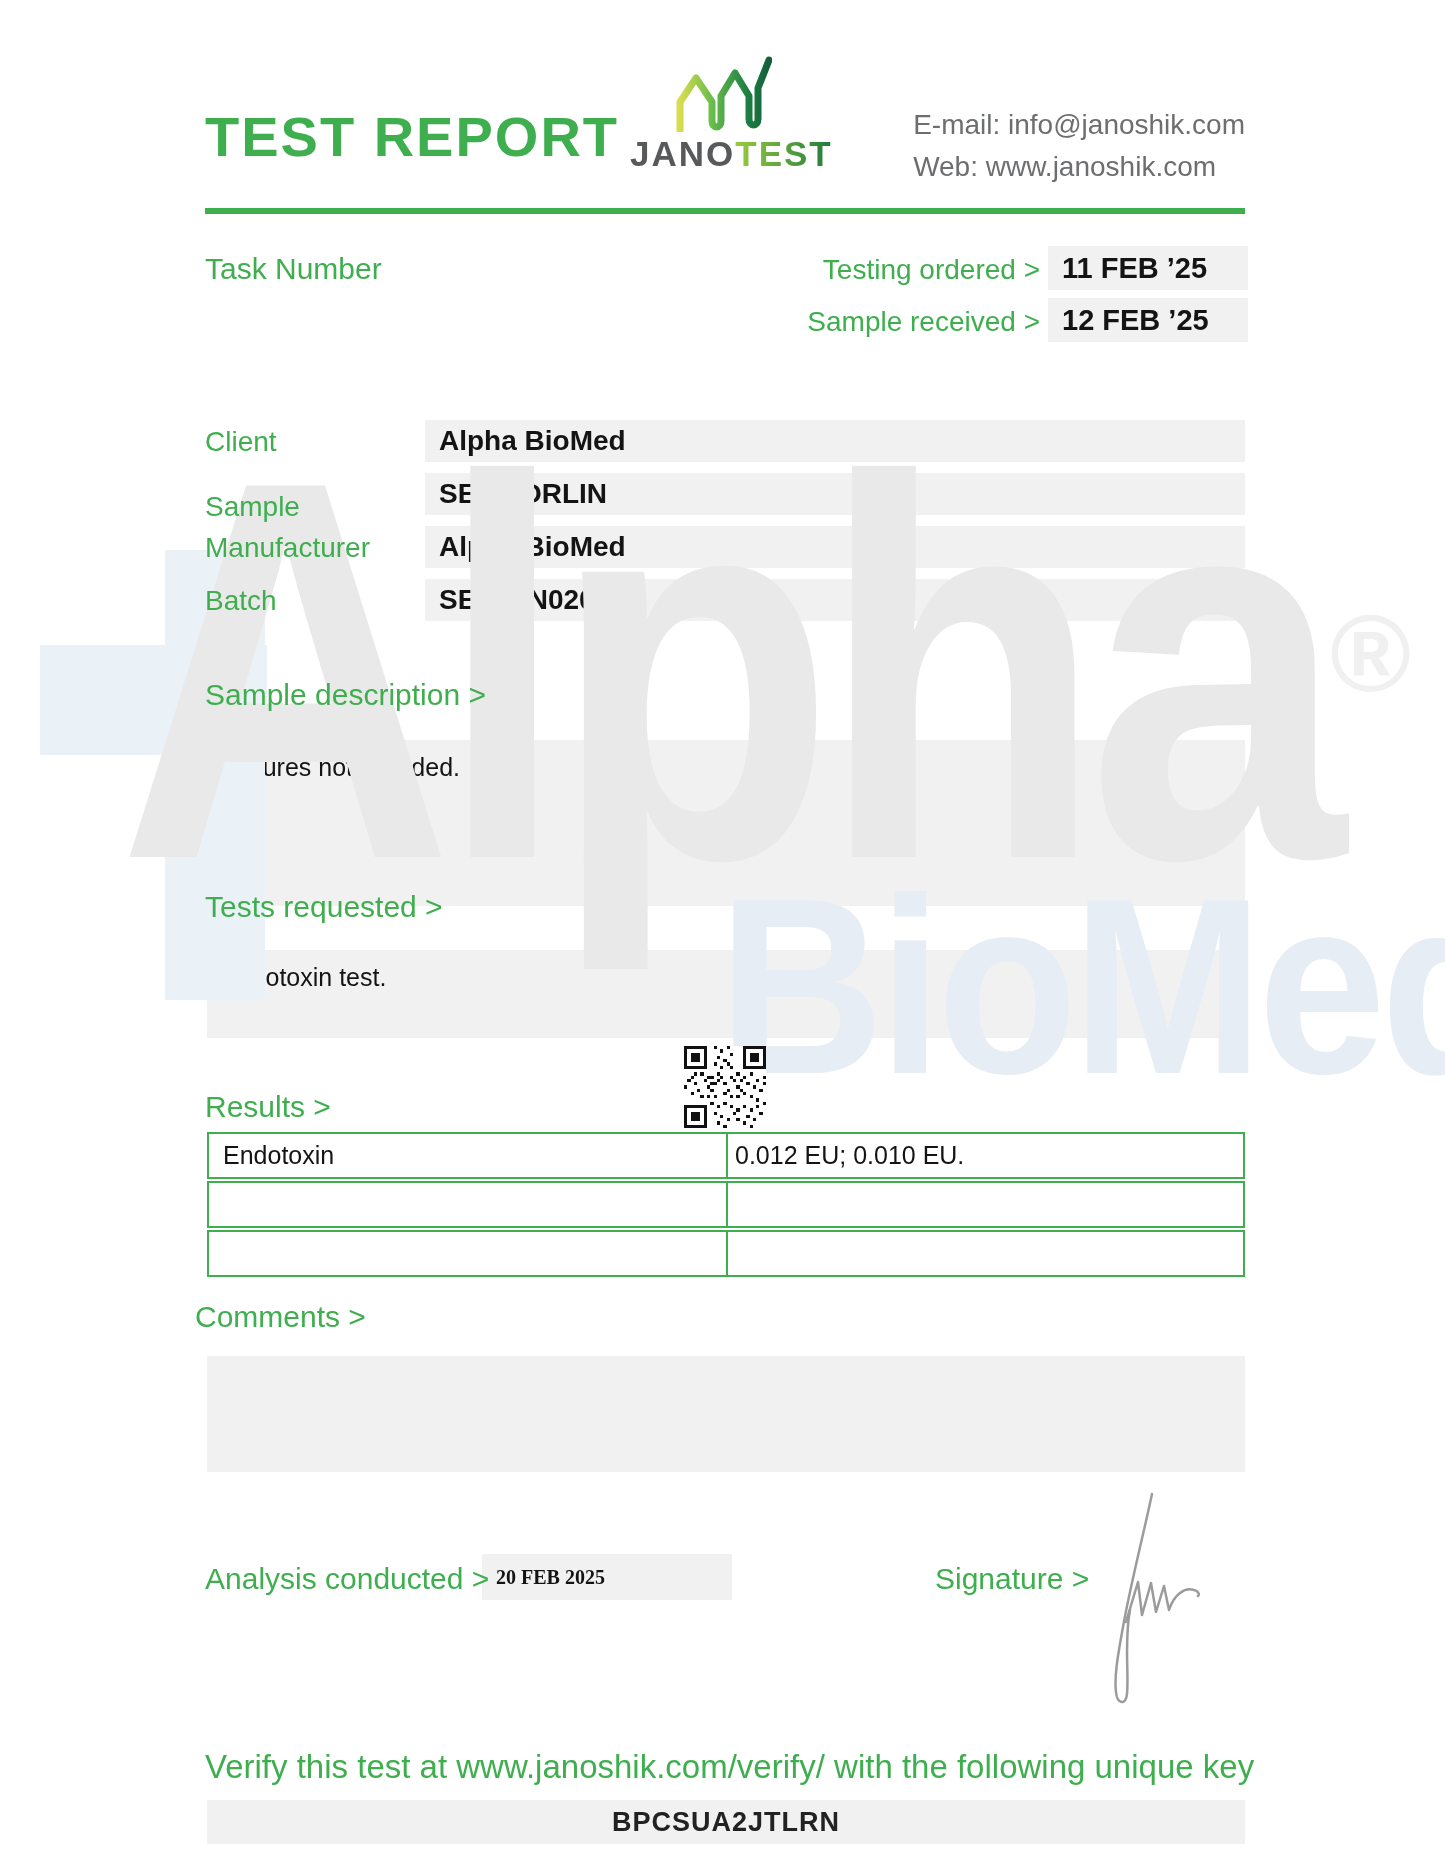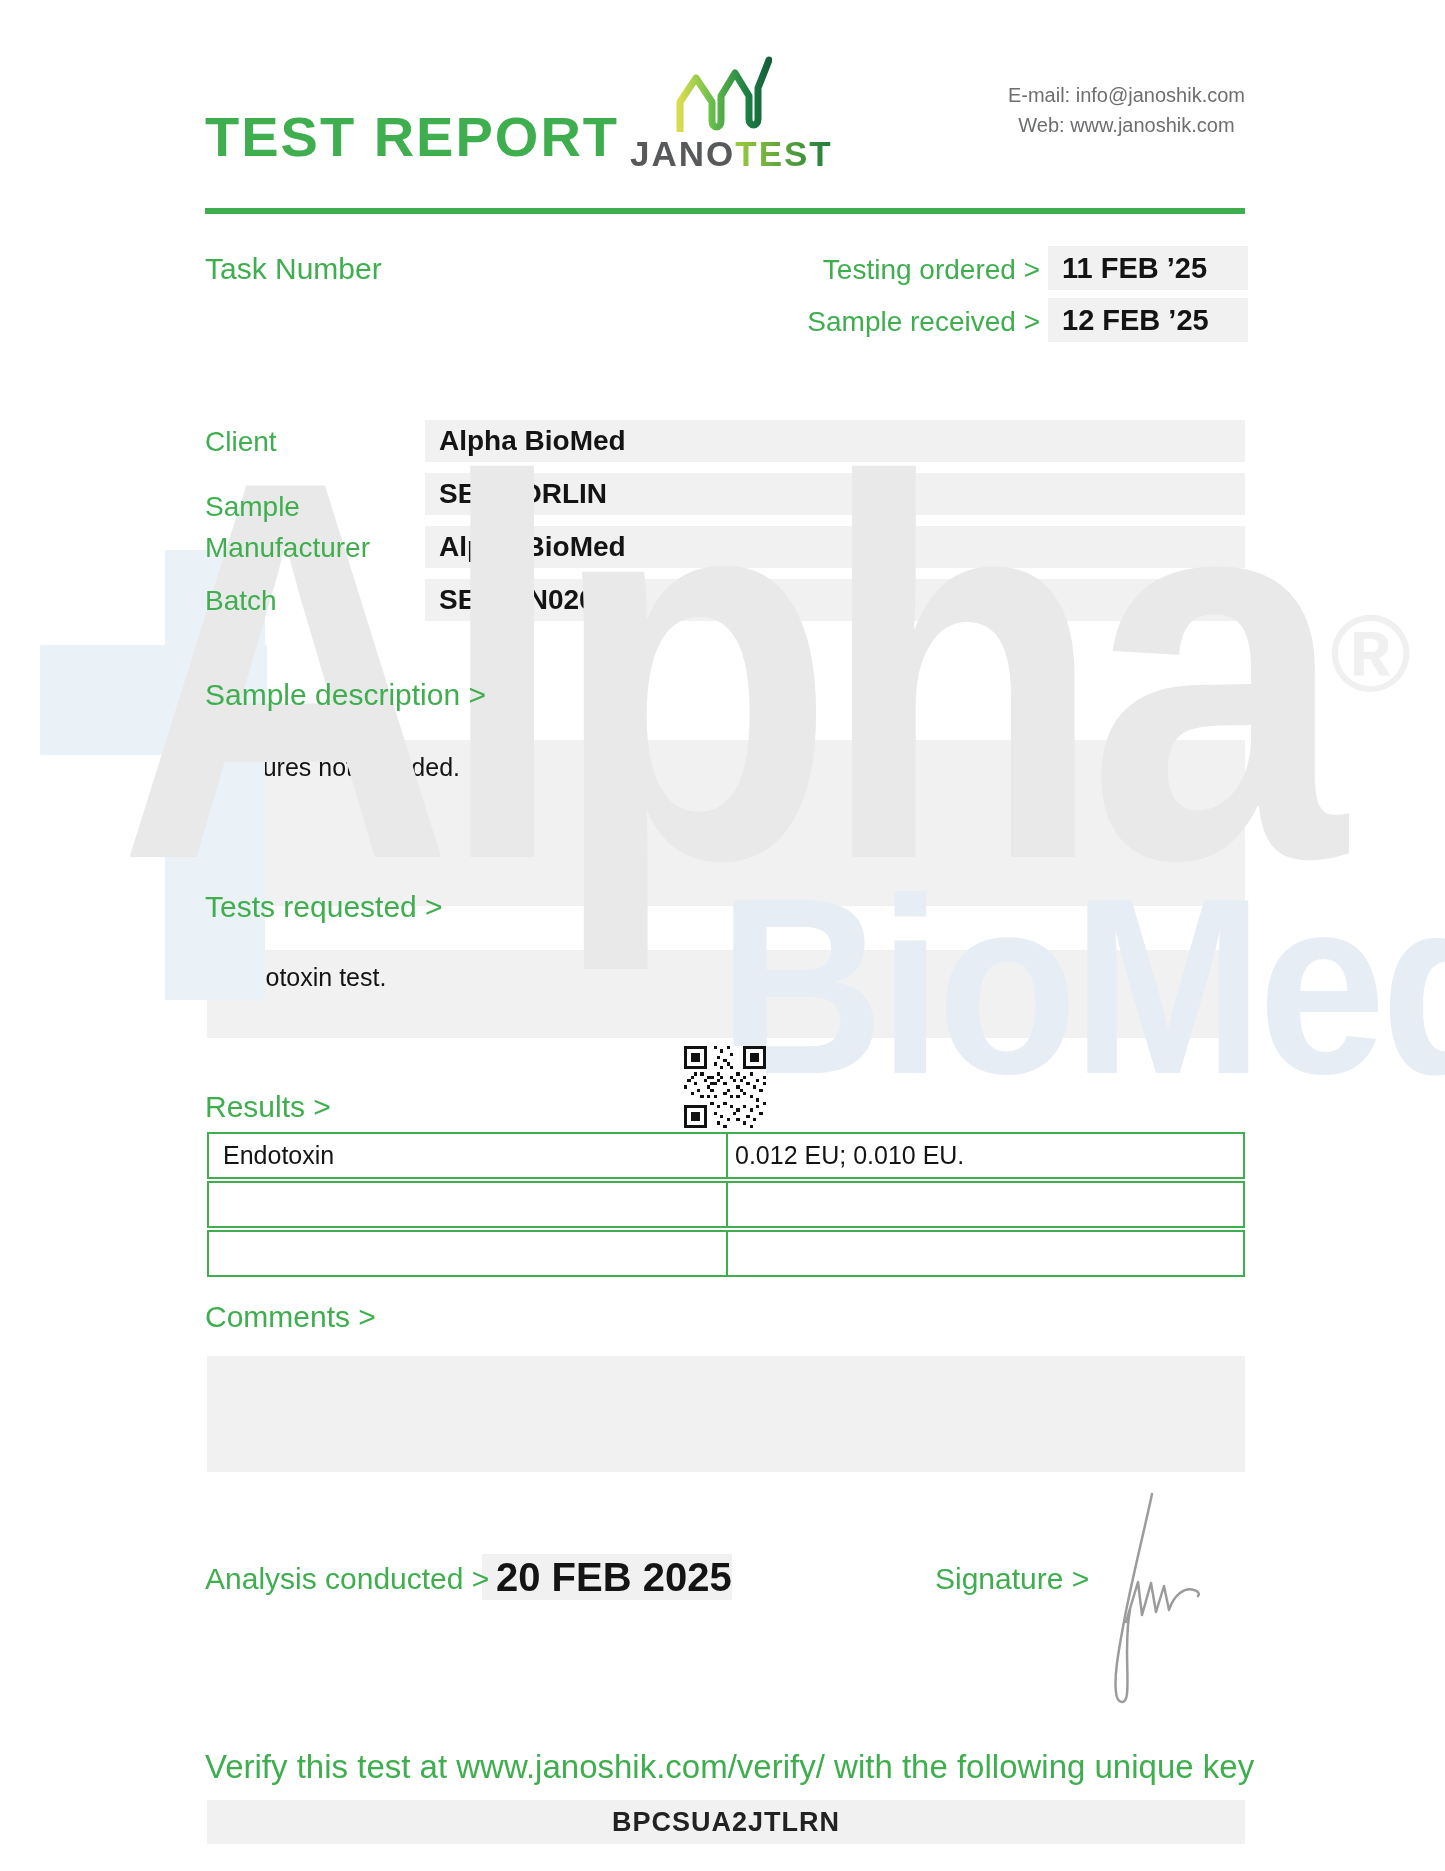--- a/index.html
+++ b/index.html
@@ -49,22 +49,22 @@
   }
   .logo-text{
     left:630px;top:134px;font-size:35px;font-weight:bold;letter-spacing:2px;white-space:nowrap;
   }
   .logo-jano{color:#58595b;}
   .logo-shik{
     background:linear-gradient(90deg,#9acb3e,#1d7b3b);
     -webkit-background-clip:text;background-clip:text;color:transparent;
   }
   .contact{
-    right:200px;top:80px;text-align:center;
-    font-size:20px;color:var(--label-gray);line-height:1.5;white-space:nowrap;
+    right:200px;top:104px;text-align:left;
+    font-size:28px;color:var(--label-gray);line-height:1.5;white-space:nowrap;
   }
   .rule{left:205px;top:208px;width:1040px;height:6px;background:var(--green);}
   
   .glabel{color:var(--green);font-size:30px;white-space:nowrap;}
   .glabel-sm{color:var(--green);font-size:28px;white-space:nowrap;}
   .vbox{
     background:var(--gray-box);
     font-size:29px;font-weight:600;color:var(--ink);
     display:flex;align-items:center;padding:0 14px;box-sizing:border-box;
     white-space:nowrap;
@@ -115,21 +115,21 @@
 
   <div class="abs box-layer fieldbox" style="left:207px;top:740px;width:1038px;height:166px;">
     <span>Pictures not included.</span>
   </div>
   <div class="abs box-layer fieldbox" style="left:207px;top:950px;width:1038px;height:88px;">
     <span>Endotoxin test.</span>
   </div>
   <div class="abs box-layer fieldbox" style="left:207px;top:1356px;width:1038px;height:116px;">
     <span></span>
   </div>
-  <div class="abs box-layer vbox" style="left:482px;top:1554px;width:250px;height:46px;font-size:40px;">20 FEB 2025</div>
+  <div class="abs box-layer vbox" style="left:482px;top:1554px;width:250px;height:46px;font-size:20px;font-family:Liberation Serif, serif;">20 FEB 2025</div>
 
   <div class="abs wm-layer wm-cross-v"></div>
   <div class="abs wm-layer wm-cross-h"></div>
   <div class="abs wm-layer wm-alpha">Alpha</div>
   <div class="abs wm-layer wm-reg">®</div>
   <div class="abs wm-layer wm-biomed">BioMed</div>
 
   <div class="abs content title">TEST REPORT</div>
 
   <svg class="abs content" style="left:672px;top:48px;" width="100" height="84" viewBox="0 0 100 84">
@@ -189,21 +189,21 @@
   </div>
   <div class="abs content t-row" style="top:1181px;">
     <div class="t-cell-l"></div>
     <div class="t-cell-r"></div>
   </div>
   <div class="abs content t-row" style="top:1230px;">
     <div class="t-cell-l"></div>
     <div class="t-cell-r"></div>
   </div>
 
-  <div class="abs content glabel" style="left:205px;top:1300px;text-align:right;">Comments &gt;</div>
+  <div class="abs content glabel" style="left:195px;top:1300px;text-align:right;">Comments &gt;</div>
 
   <div class="abs content glabel" style="left:205px;top:1562px;">Analysis conducted &gt;</div>
   <div class="abs content glabel" style="left:935px;top:1562px;">Signature &gt;</div>
 
   <svg class="abs content" style="left:1090px;top:1482px;" width="130" height="235" viewBox="0 0 130 235">
     <g fill="none" stroke="#919191" stroke-width="2.5" stroke-linecap="round" stroke-linejoin="round" opacity="0.9">
       <path d="M62,12 C54,50 40,105 33,145 C28,172 24,195 26,210 C27,222 36,224 37,212 C39,190 34,160 40,128"></path>
       <path d="M36,140 L48,100 L52,133 L61,101 L66,130 L74,104 L79,128 C84,112 95,105 104,108 C108,109 110,112 108,114"></path>
     </g>
   </svg>

